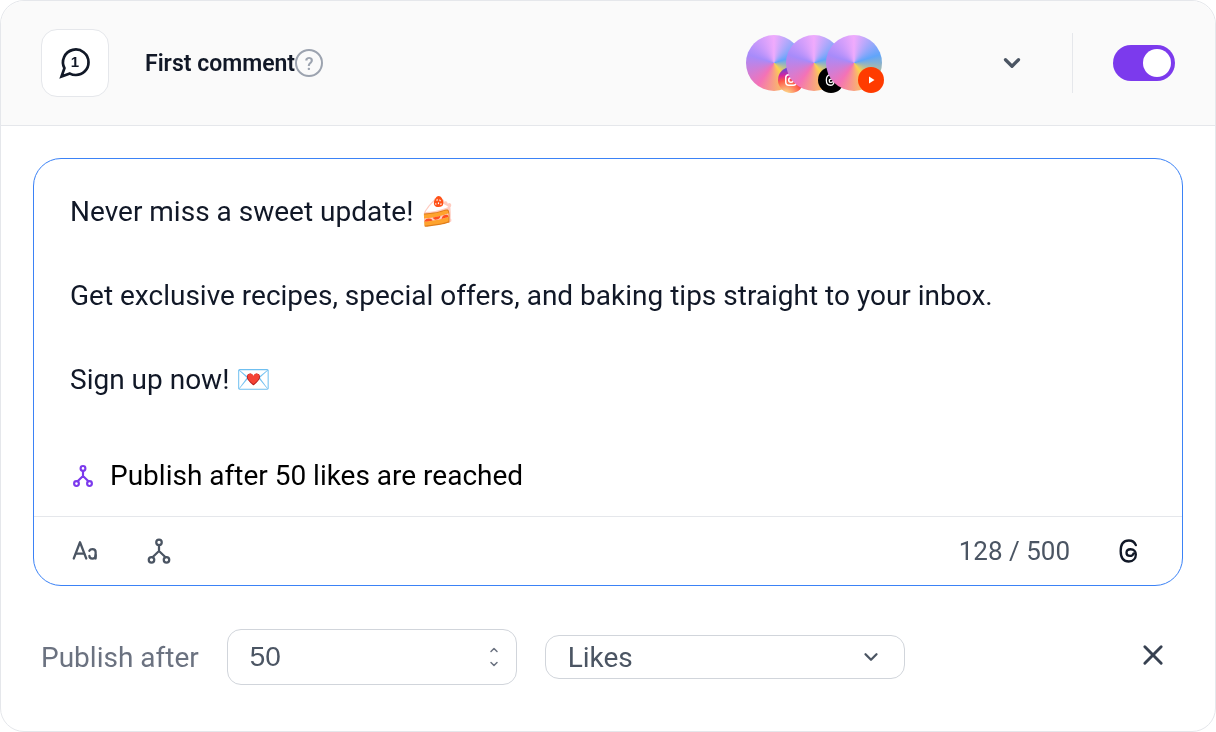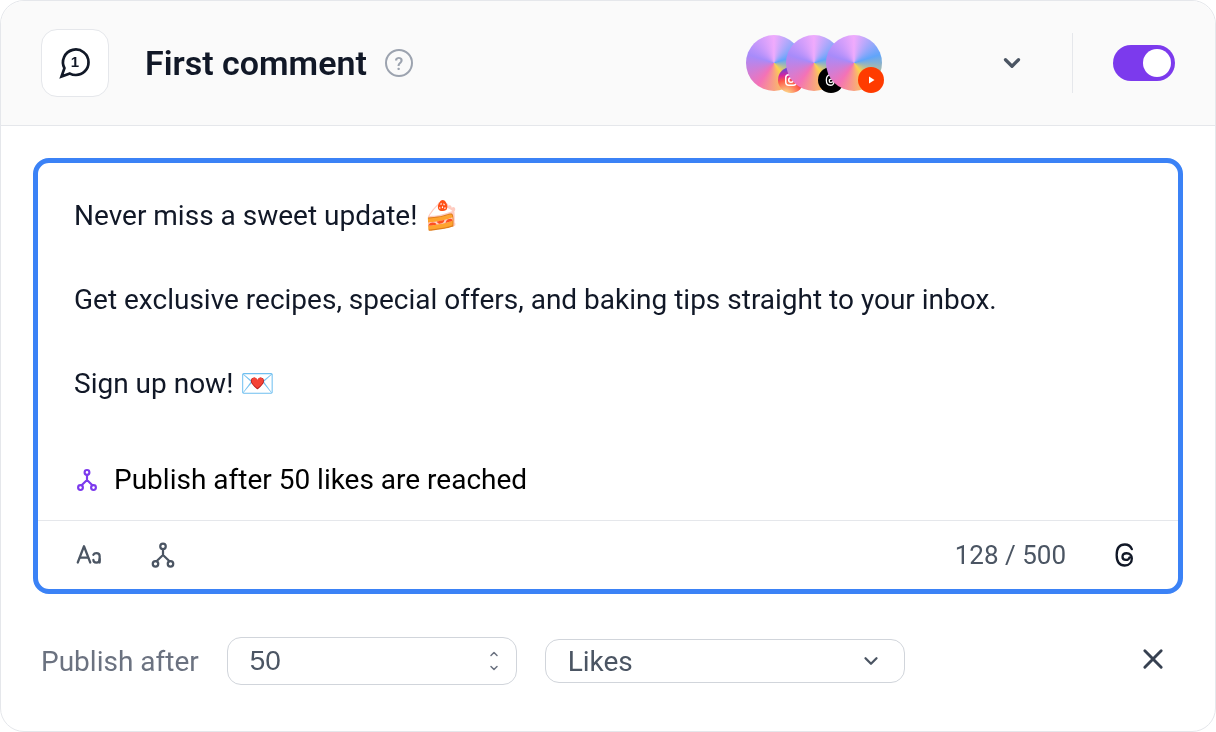--- a/index.html
+++ b/index.html
@@ -33,24 +33,23 @@
     height: 68px;
     border: 1px solid #e5e7eb;
     border-radius: 16px;
     background: #fff;
     display: flex;
     align-items: center;
     justify-content: center;
     margin-right: 36px;
   }
   .header-title {
-    font-size: 34px;
+    font-size: 23px;
     font-weight: 600;
     color: #111827;
-    margin-right: 18px;
   }
   .help-circle {
     width: 28px;
     height: 28px;
     border: 2px solid #9ca3af;
     border-radius: 50%;
     display: inline-flex;
     align-items: center;
     justify-content: center;
     color: #9ca3af;
@@ -119,22 +118,22 @@
     top: 4px;
     right: 4px;
     width: 28px;
     height: 28px;
     background: #fff;
     border-radius: 50%;
   }
 
   .content { padding: 32px; flex: 1; display: flex; flex-direction: column; }
   .card {
-    border: 5px solid #3b82f6;
-    border-radius: 16px;
+    border: 1px solid #3b82f6;
+    border-radius: 28px;
     background: #fff;
     overflow: hidden;
   }
   .card-body {
     padding: 32px 36px 24px 36px;
   }
   .comment-text {
     font-size: 28px;
     line-height: 1.5;
     color: #111827;
@@ -187,21 +186,21 @@
   }
   .rule-label {
     font-size: 28px;
     color: #6b7280;
   }
   .num-field {
     display: flex;
     align-items: center;
     border: 1px solid #d1d5db;
     border-radius: 14px;
-    height: 48px;
+    height: 56px;
     padding: 0 14px 0 22px;
     width: 290px;
     background: #fff;
   }
   .num-field input {
     border: none;
     outline: none;
     font-size: 28px;
     width: 100%;
     color: #4b5563;

